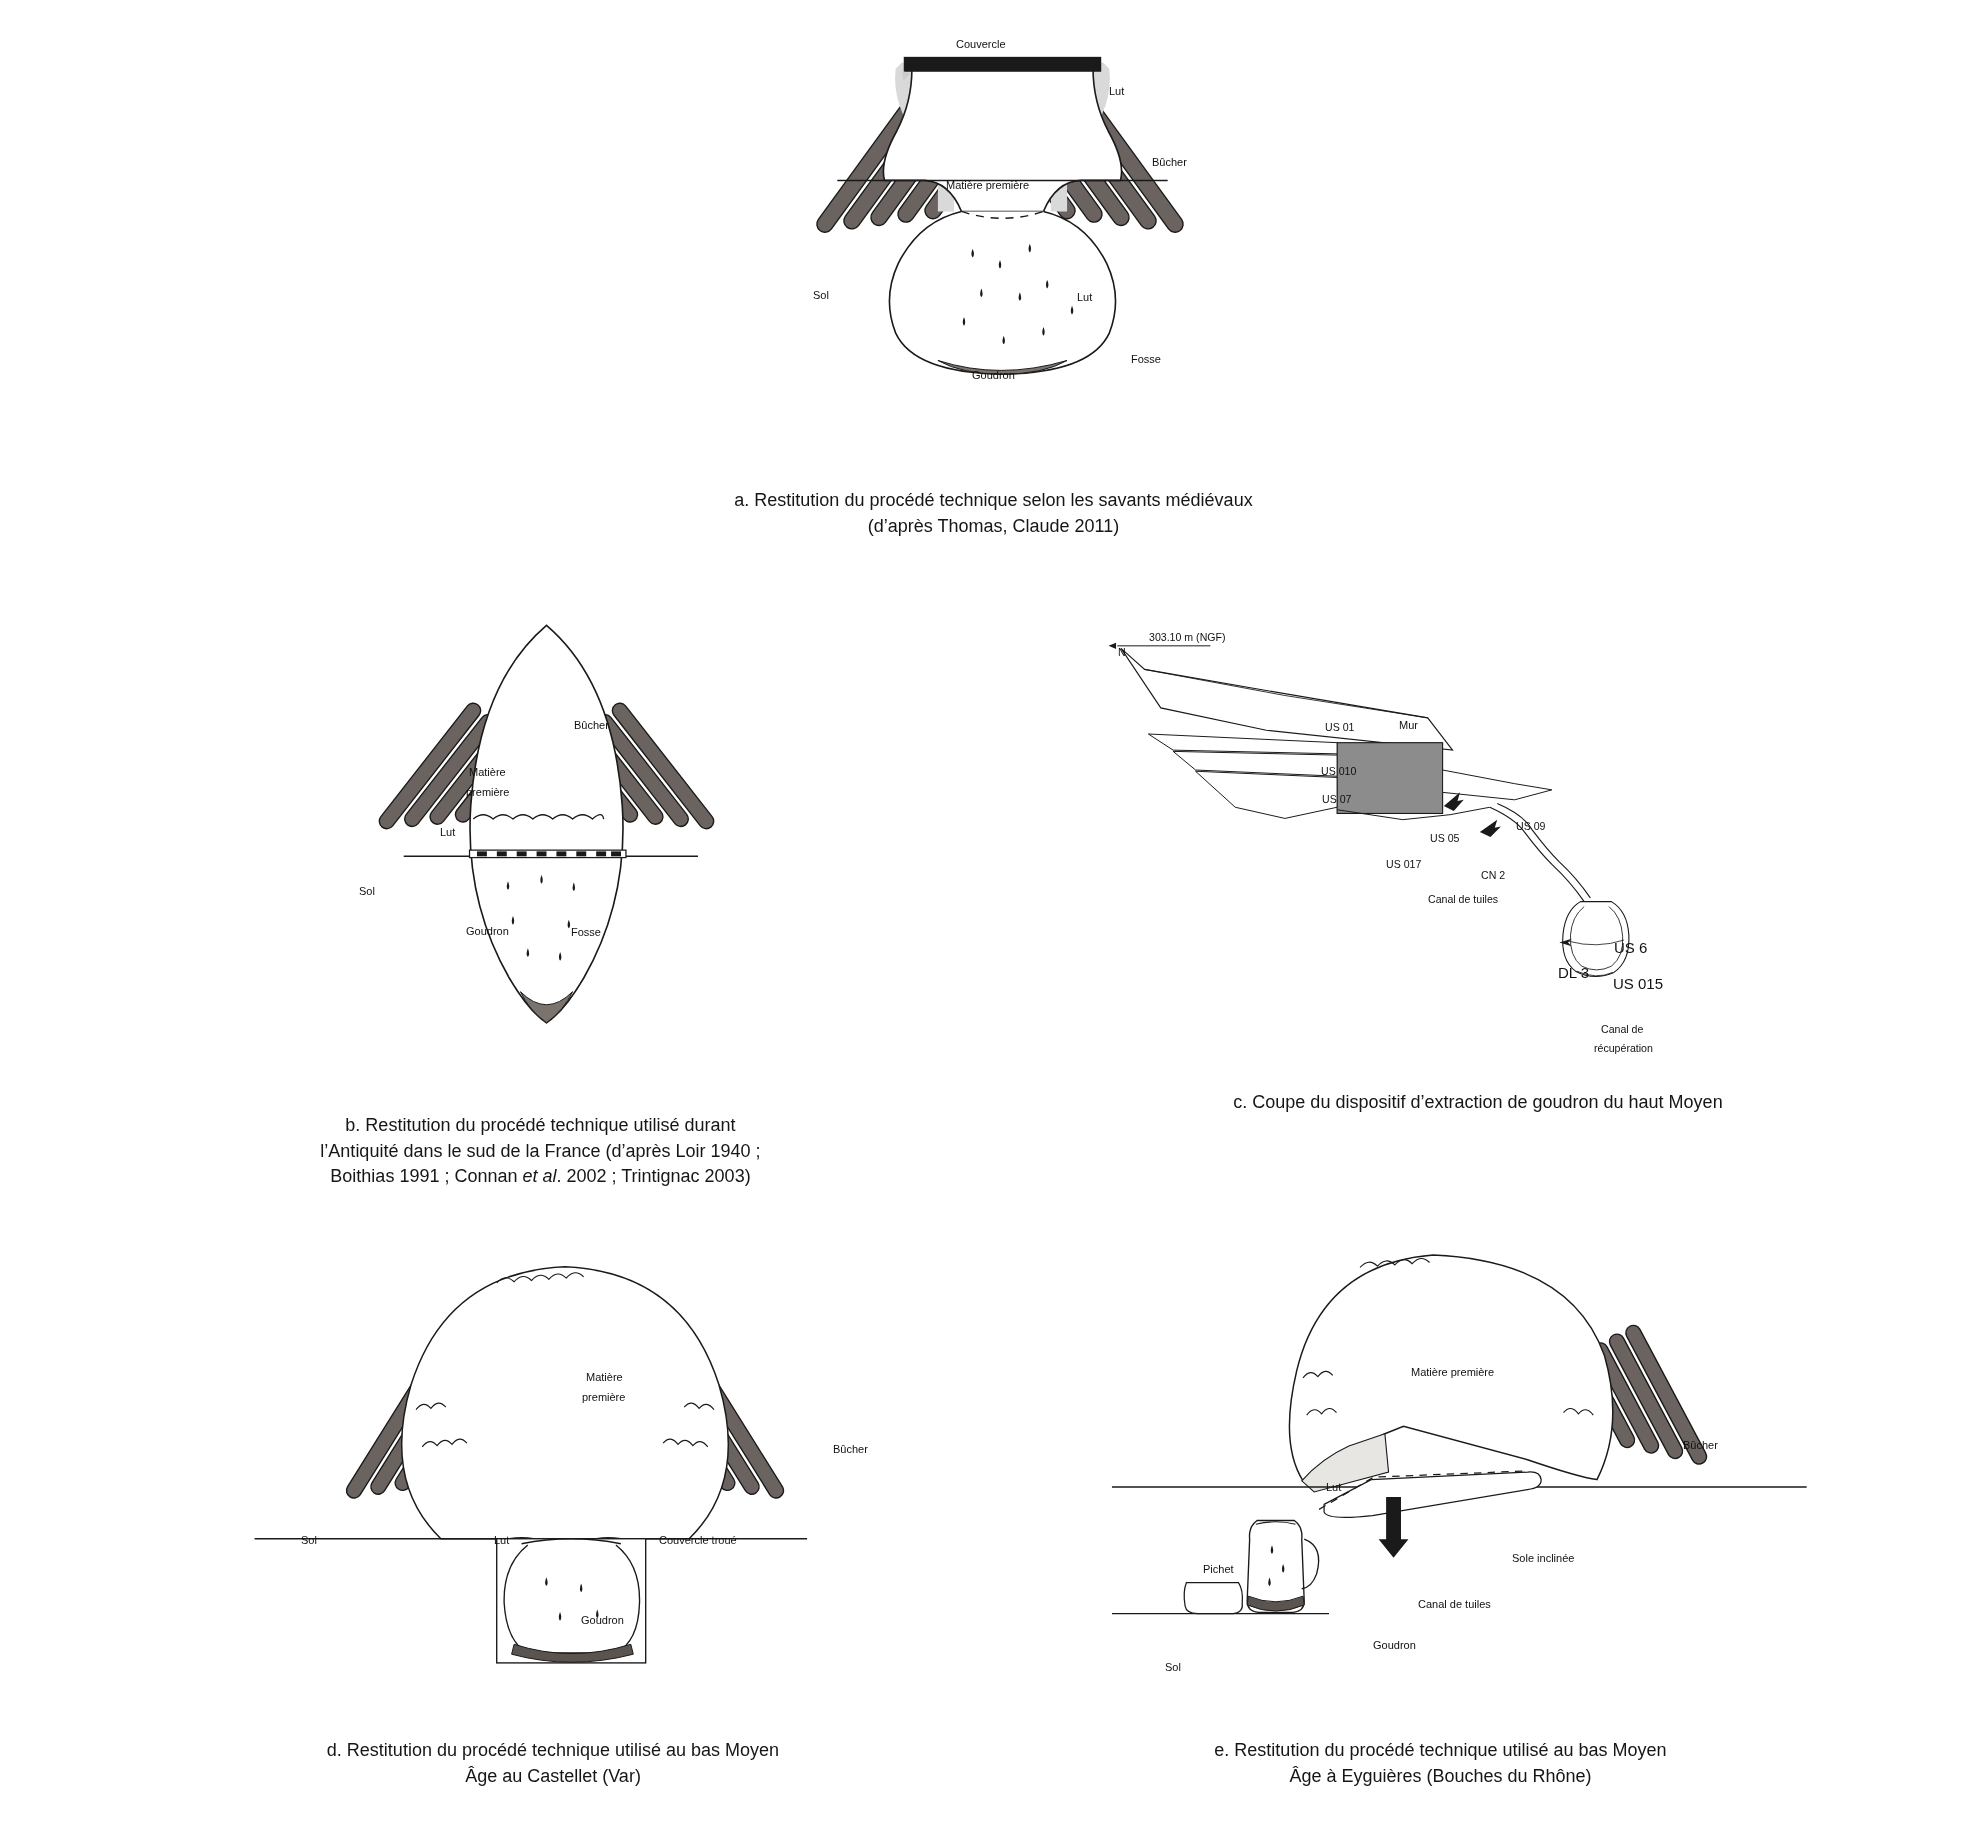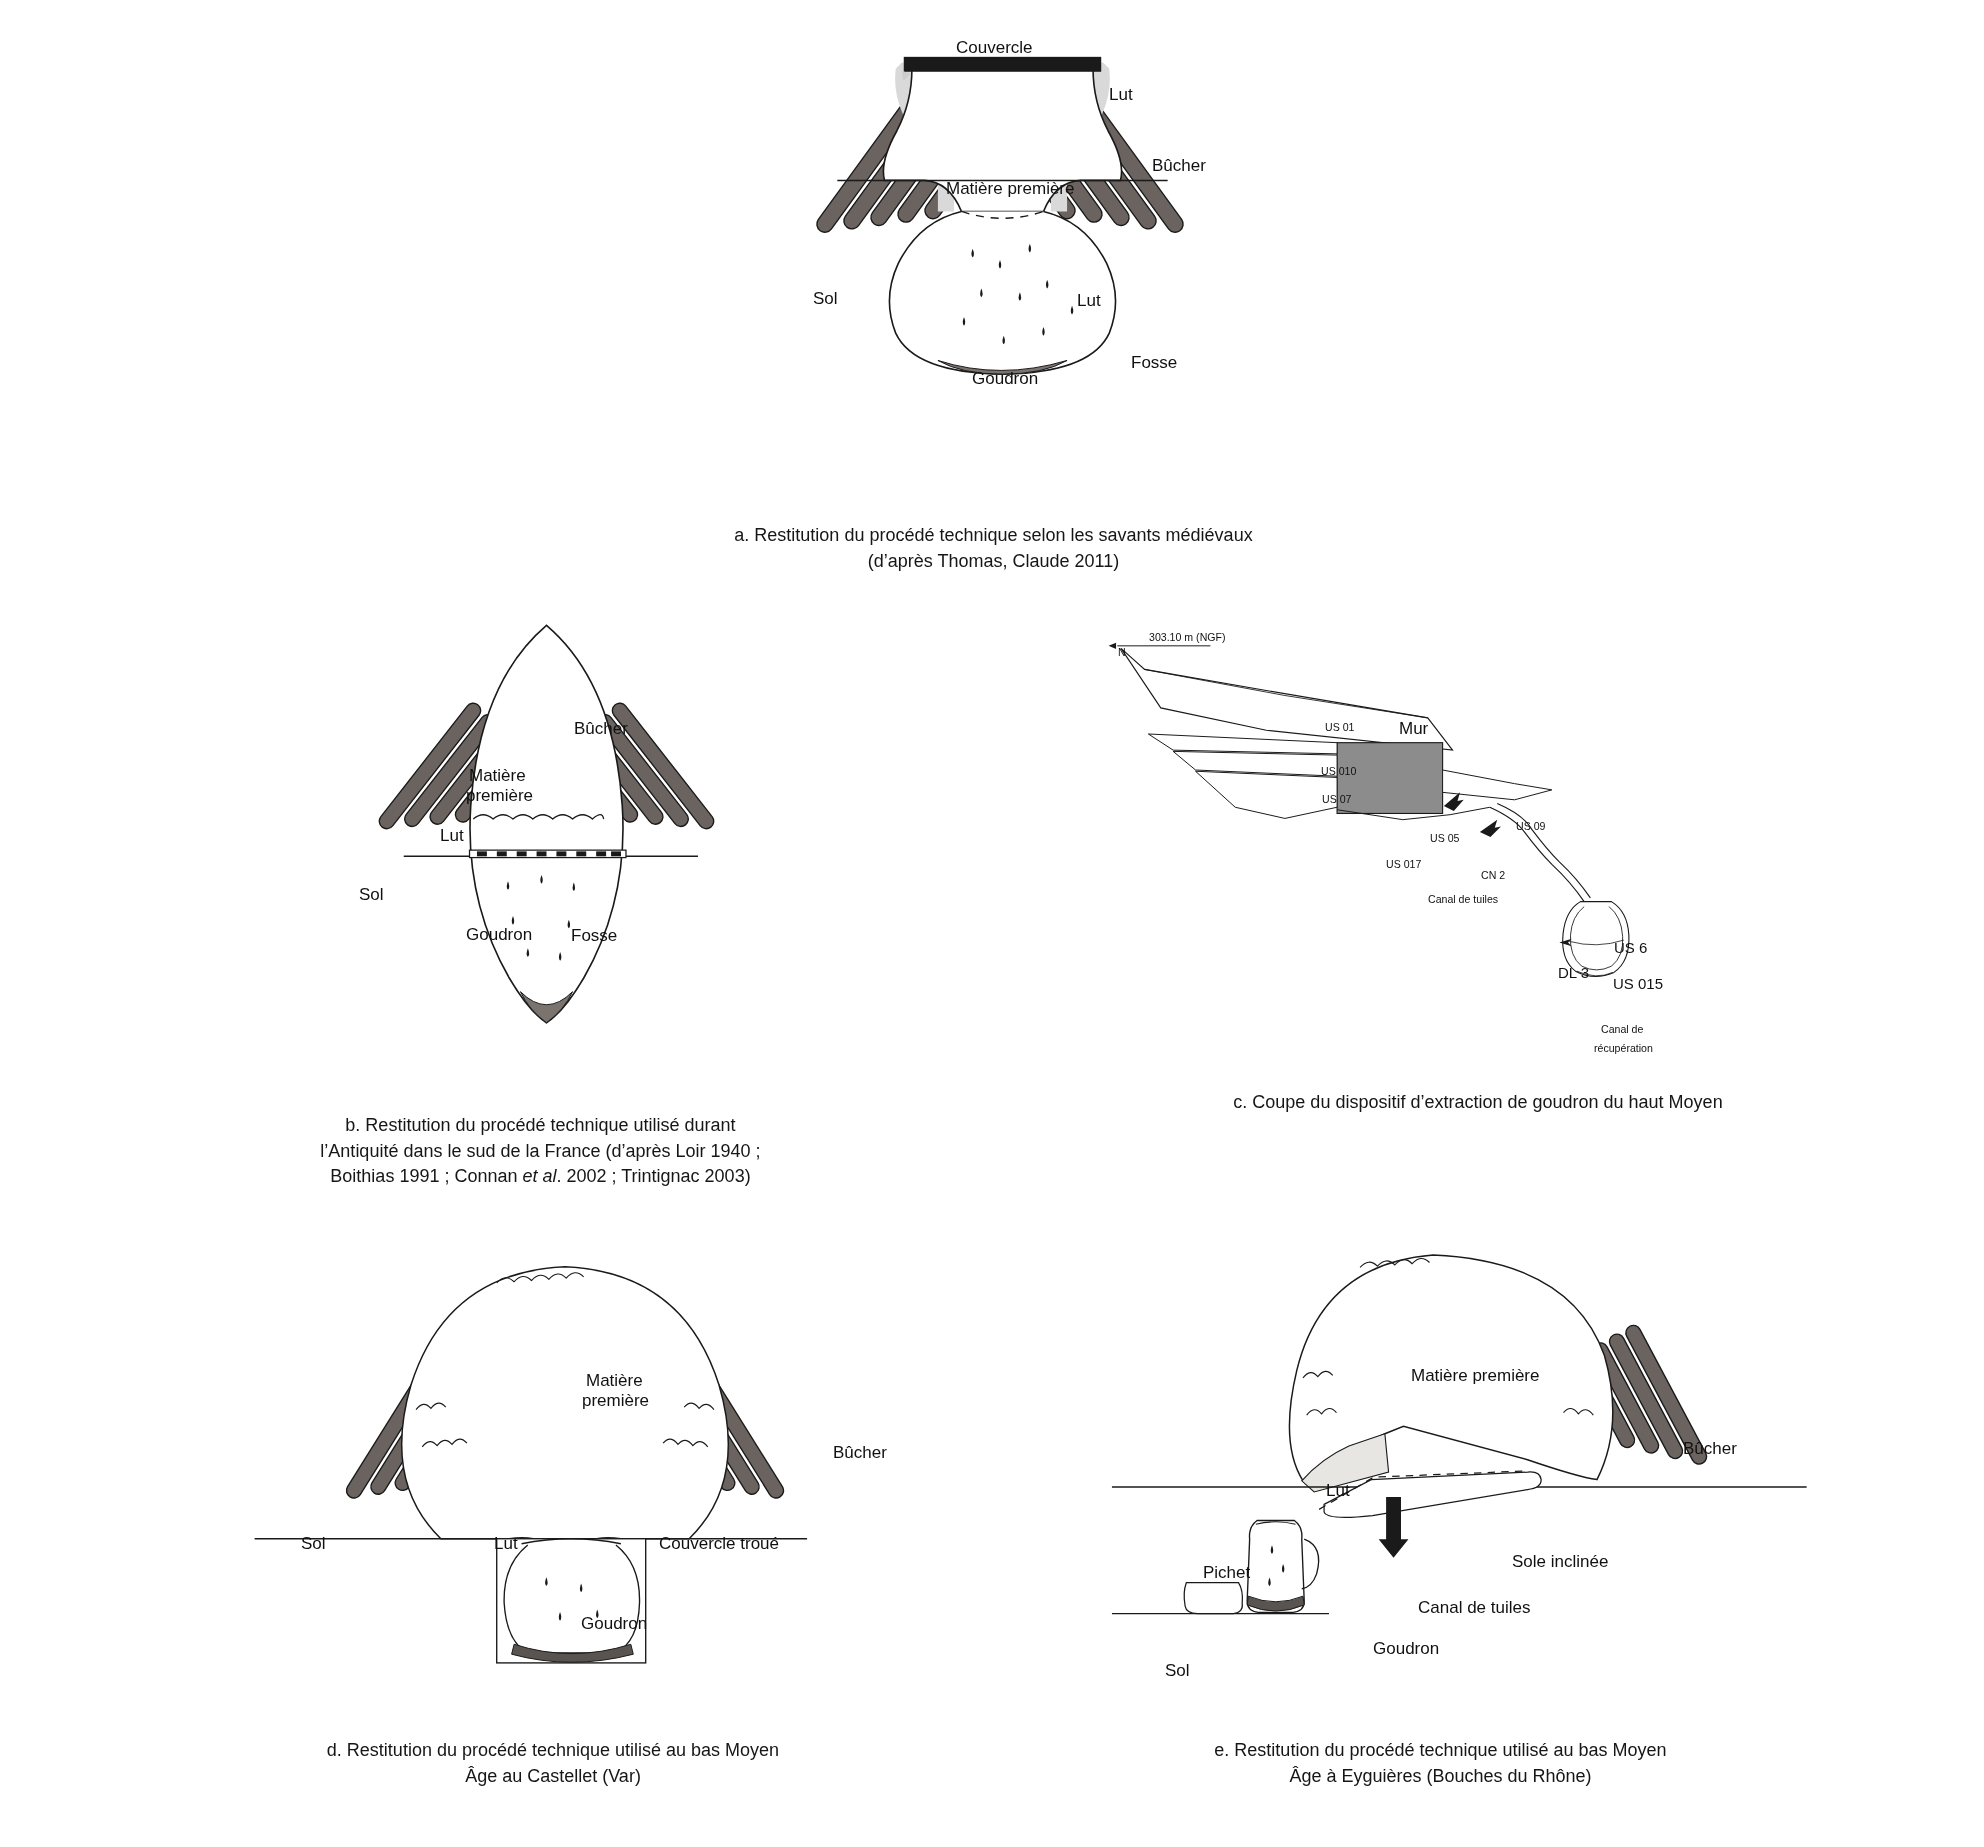--- a/index.html
+++ b/index.html
@@ -21,21 +21,21 @@
   .caption {
     position: absolute;
     text-align: center;
     font-size: 18px;
     line-height: 1.42;
     color: #161616;
     font-family: "Liberation Sans", sans-serif;
   }
   .lbl {
     position: absolute;
-    font-size: 17px;
+    font-size: 11px;
     color: #111111;
     white-space: nowrap;
     font-family: "Liberation Sans", sans-serif;
   }
   .lbl.small {
     font-size: 10.6px;
     text-align: center;
   }
   .lbl.tiny {
     font-size: 15px;
@@ -107,21 +107,21 @@
 
 <div class="lbl" style="left:956px; top:38px;">Couvercle</div>
 <div class="lbl" style="left:1109px; top:85px;">Lut</div>
 <div class="lbl" style="left:1152px; top:156px;">Bûcher</div>
 <div class="lbl" style="left:946px; top:179px;">Matière première</div>
 <div class="lbl" style="left:813px; top:289px;">Sol</div>
 <div class="lbl" style="left:1077px; top:291px;">Lut</div>
 <div class="lbl" style="left:1131px; top:353px;">Fosse</div>
 <div class="lbl" style="left:972px; top:369px;">Goudron</div>
 
-<div class="caption" style="left:621px; top:488px; width:745px;margin-top:35px;">
+<div class="caption" style="left:621px; top:488px; width:745px;">
   <div>a. Restitution du procédé technique selon les savants médiévaux</div>
   <div>(d’après Thomas, Claude 2011)</div>
 </div>
 
 <div class="fig" style="left:323px; top:608px; width:447px; height:447px;">
   <svg width="447" height="447" viewBox="0 0 720 720">
 
     <g fill="#6b635f" stroke="#1a1a1a" stroke-width="2.2">
       <g transform="rotate(-52 190 300)">
         <rect x="90" y="246" width="250" height="24" rx="12"></rect>

